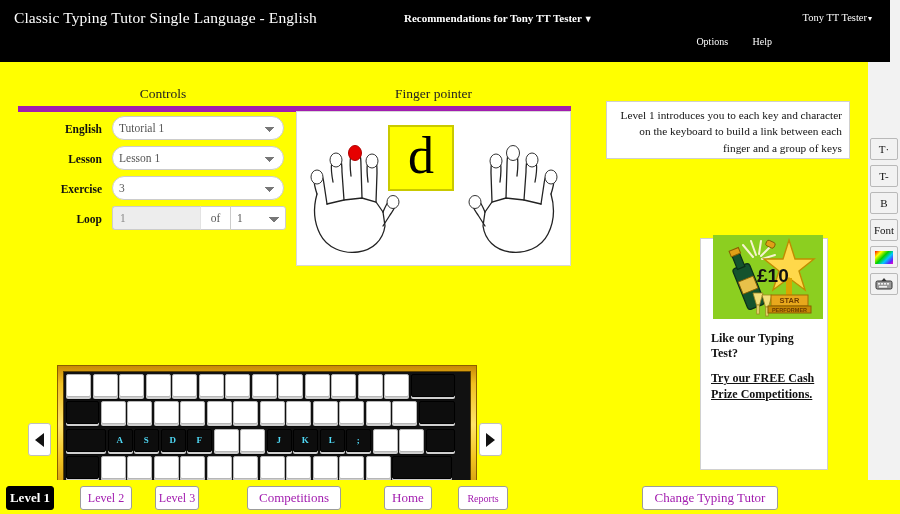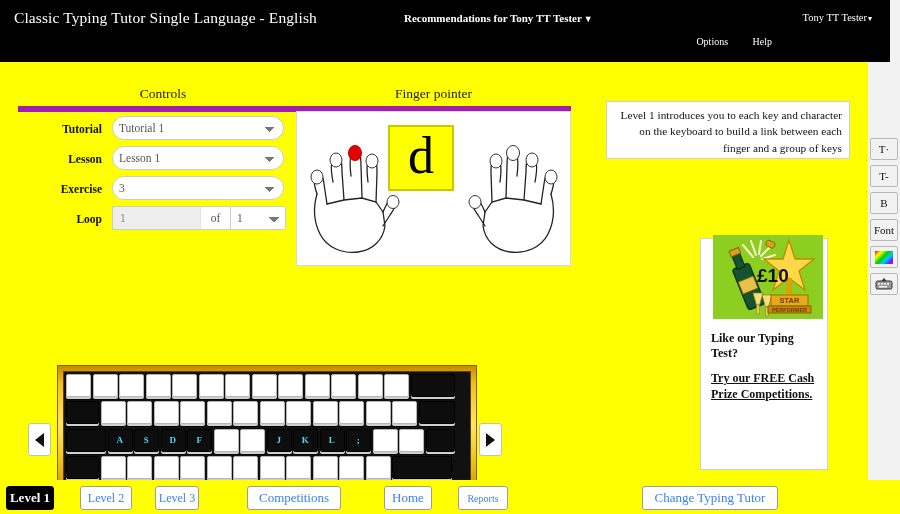--- a/index.html
+++ b/index.html
@@ -186,21 +186,21 @@
   }
 
   
   #bottombar {
     position:absolute; left:0; top:480px; width:900px; height:34px;
     background:#ffff00;
   }
   .bbtn {
     position:absolute; top:6px; height:24px;
     background:#fff; border:1px solid #9c9c9c; border-radius:3px;
-    font-family:"Liberation Serif", serif; color:#3b82f6;
+    font-family:"Liberation Serif", serif; color:#a21caf;
     display:flex; align-items:center; justify-content:center;
     cursor:pointer; white-space:nowrap;
   }
   .bbtn.active { background:#000; color:#fff; border-color:#000; font-weight:bold; }
 </style>
 </head>
 <body>
 
 <div id="header">
   <div class="brand">Classic Typing Tutor Single Language - English</div>
@@ -215,21 +215,21 @@
     <span>Help</span>
   </div>
 </div>
 
 <div id="stage">
 
   <div class="panel-title" id="controls-title">Controls</div>
   <div class="panel-title" id="finger-title">Finger pointer</div>
 
   <div class="ctrl-row" style="top:54px;">
-    <div class="ctrl-label">Tutorial</div>
+    <div class="ctrl-label">English</div>
     <div class="ctrl-field">
       <select class="tt-select">
         <option>Tutorial 1</option>
       </select>
     </div>
   </div>
 
   <div class="ctrl-row" style="top:84px;">
     <div class="ctrl-label">Lesson</div>
     <div class="ctrl-field">

